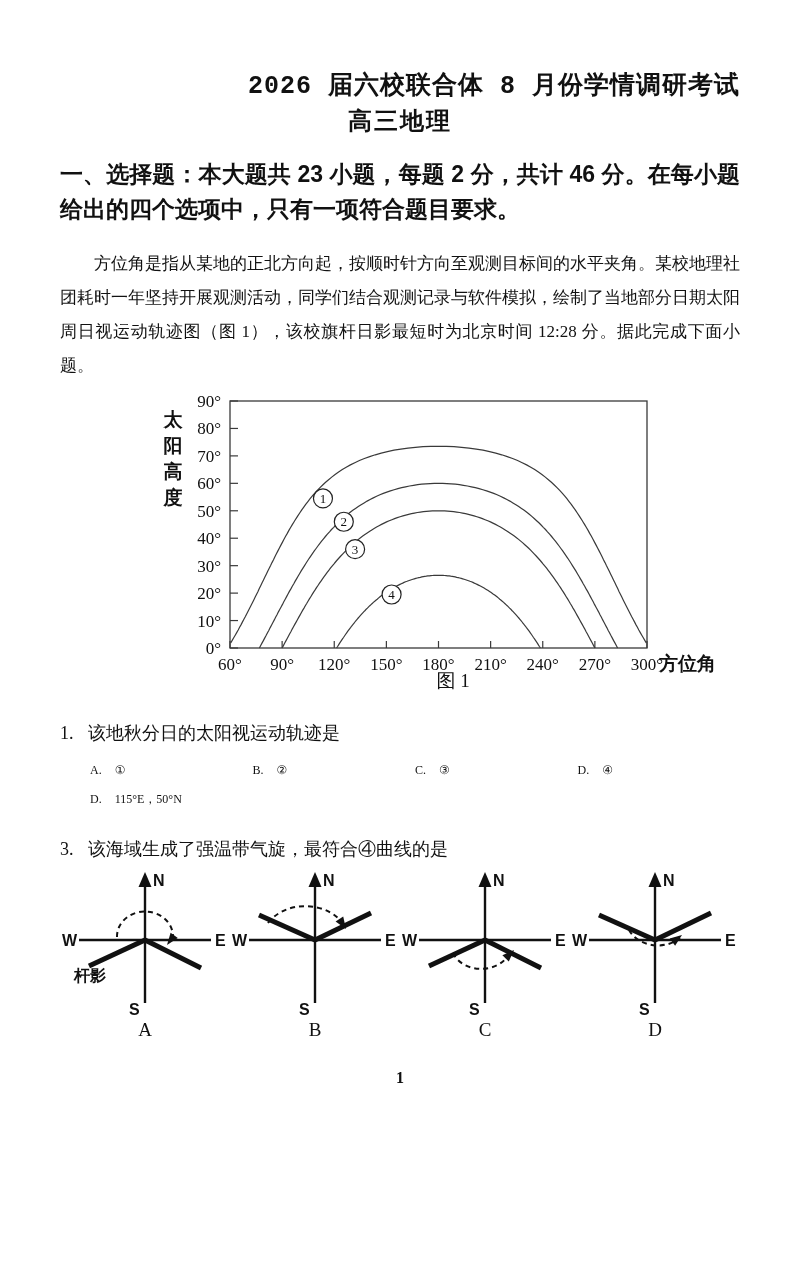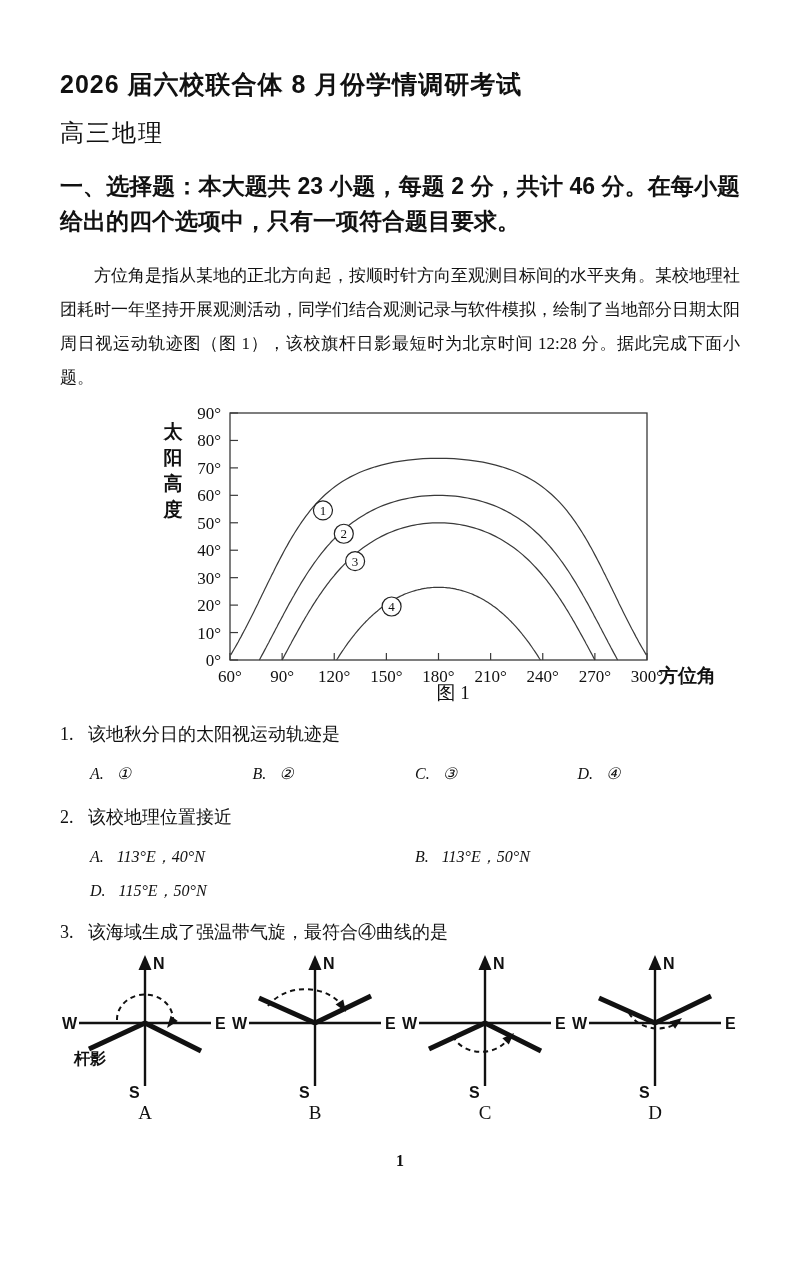--- a/index.html
+++ b/index.html
@@ -5,41 +5,41 @@
   * { margin:0; padding:0; box-sizing:border-box; }
   html,body { background:#ffffff; }
   body{
     width:800px; height:1287px; overflow:hidden;
     font-family:"Liberation Serif", serif;
     color:#111111;
     position:relative;
   }
   .page{ padding:68px 60px 0 60px; }
   .title{
-    text-align:left; font-family:Liberation Sans, sans-serif;
+    text-align:right; font-family:Liberation Mono, monospace;
     font-weight:bold; font-size:25px; letter-spacing:1px;
   }
   .subtitle{
-    text-align:left; font-family:"Liberation Sans", sans-serif;
-    font-weight:normal; font-size:24px; margin-top:16px; letter-spacing:2px;
+    text-align:center; font-family:"Liberation Sans", sans-serif;
+    font-weight:bold; font-size:24px; margin-top:4px; letter-spacing:2px;
   }
   .section-heading{
     margin-top:20px; font-family:"Liberation Sans", sans-serif;
     font-weight:bold; font-size:23px; line-height:35px;
     text-align:justify;
   }
   .passage{
     margin-top:20px; font-size:17px; line-height:34px;
     text-align:justify; text-indent:2em;
   }
   .figure-wrap{ margin-top:11px; }
   .figure-wrap svg{ display:block; margin-left:85px; }
-  .question{ margin-top:18px; font-size:18px; line-height:24px; }
+  .question{ margin-top:29px; font-size:18px; line-height:24px; }
   .qnum{ display:inline-block; width:28px; }
-  .options-row{ margin-top:18px; padding-left:30px; display:flex; font-size:16px;font-style:italic; }
+  .options-row{ margin-top:18px; padding-left:30px; display:flex; font-size:12px; }
   .options-row.cols4 .opt{ width:174px; }
   .options-row.cols2 .opt{ width:348px; }
   .options-row.second{ margin-top:13px; }
   .opt-label{ margin-right:13px; }
   .compass-row{ margin-top:6px; display:flex; justify-content:space-between; }
   .compass-row svg{ display:block; }
   .compass-letters{ display:flex; justify-content:space-between; margin-top:0px; }
   .compass-letters .cl{ width:170px; text-align:center; font-size:19px; }
   .footer{ text-align:center; margin-top:28px; font-size:16px; font-weight:bold; }
 </style>
@@ -118,25 +118,20 @@
   </div>
 
   <div id="questions-root">
       <div class="question"><span class="qnum">1.</span><span>该地秋分日的太阳视运动轨迹是</span></div>
       <div class="options-row cols4">
         <span class="opt"><span class="opt-label">A.</span><span>①</span></span>
         <span class="opt"><span class="opt-label">B.</span><span>②</span></span>
         <span class="opt"><span class="opt-label">C.</span><span>③</span></span>
         <span class="opt"><span class="opt-label">D.</span><span>④</span></span>
       </div>
-      <div class="question" style="margin-top: 22px;"><span class="qnum">2.</span><span>该校地理位置接近</span></div>
-      <div class="options-row cols2">
-        <span class="opt"><span class="opt-label">A.</span><span>113°E，40°N</span></span>
-        <span class="opt"><span class="opt-label">B.</span><span>113°E，50°N</span></span>
-      </div>
       <div class="options-row cols2 second">
         <span class="opt"><span class="opt-label">D.</span><span>115°E，50°N</span></span>
       </div>
       <div class="question"><span class="qnum">3.</span><span>该海域生成了强温带气旋，最符合④曲线的是</span></div>
     </div>
 
   <div class="compass-row" id="compass-root">
       <svg width="170" height="152" viewBox="0 0 170 152">
         <line x1="85" y1="136" x2="85" y2="16" stroke="#111" stroke-width="2.4"></line>
         <polygon points="85,5 78.5,20 91.5,20" fill="#111"></polygon>

